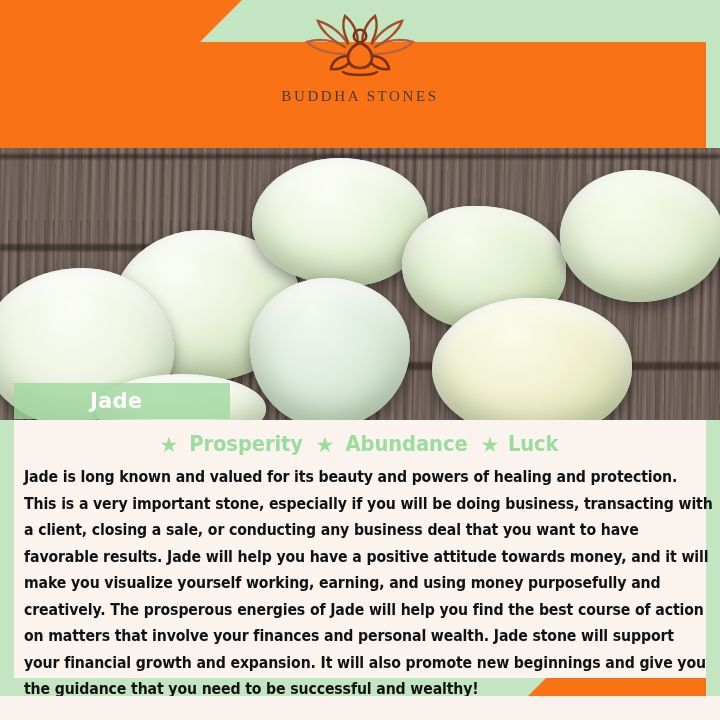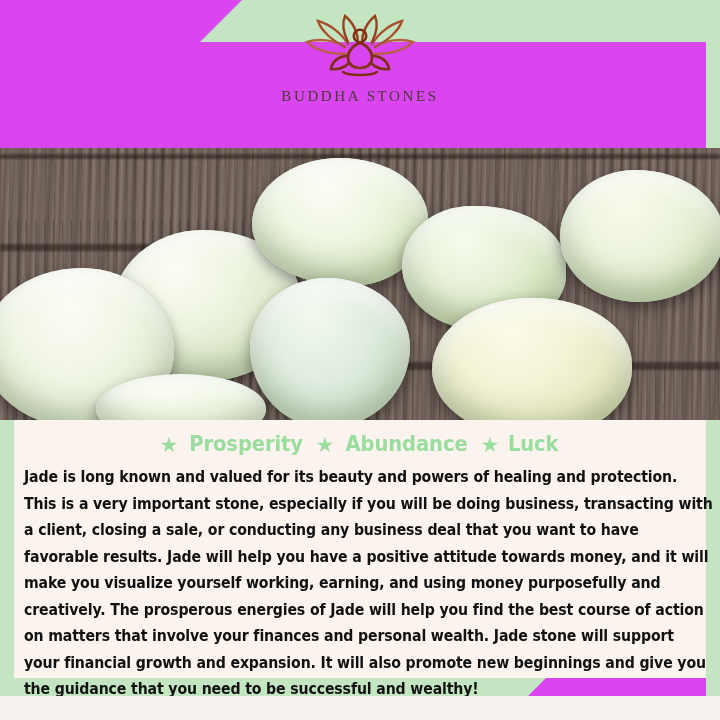--- a/index.html
+++ b/index.html
@@ -12,21 +12,21 @@
     height: 720px;
     overflow: hidden;
     font-family: "Liberation Sans", sans-serif;
     background: #f7f2ed;
   }
 
   #page {
     position: relative;
     width: 720px;
     height: 696px;
-    background: #d946ef;
+    background: #f97316;
     overflow: hidden;
   }
 
   
   .band {
     position: absolute;
     background: #c3e5c1;
   }
   .band-top {
     top: 0;
@@ -276,20 +276,23 @@
                 background: radial-gradient(ellipse at 40% 22%, #f3f9ef 0%, #e2eee1 38%, #cfe1cd 70%, #b6cdb4 100%);"></div>
     <div class="stone" style="left:-18px; top:120px; width:192px; height:160px; border-radius:52% 48% 48% 52%/50% 52% 48% 50%;
                 background: radial-gradient(ellipse at 46% 24%, #fbfdf6 0%, #f1f6e6 38%, #e0ead0 70%, #cbdcb7 100%);"></div>
     <div class="stone" style="left:432px; top:150px; width:200px; height:140px; border-radius:50% 50% 48% 52%/52% 48% 50% 50%;
                 background: radial-gradient(ellipse at 40% 26%, #fbfbe8 0%, #f2f2d4 38%, #e2e4bb 70%, #cdd2a2 100%);"></div>
     <div class="stone" style="left:560px; top:22px; width:164px; height:132px; border-radius:46% 54% 52% 48%/50% 50% 50% 50%;
                 background: radial-gradient(ellipse at 40% 26%, #f8fbeb 0%, #ecf3dc 38%, #d9e6c2 70%, #c2d4ab 100%);"></div>
     <div class="stone" style="left:96px; top:226px; width:170px; height:70px; border-radius:50%;
                 background: radial-gradient(ellipse at 42% 24%, #f9fcf0 0%, #edf4e0 40%, #d9e7c4 100%);"></div>
 
+    <div class="jade-bar" style="top:235px; left:14px;">
+      <span class="jade-label">Jade</span>
+    </div>
   </div>
 
   <div class="content">
 
     <div class="benefits">
       <span class="benefit">
         <span class="benefit-star">★</span>
         <span class="benefit-label">Prosperity</span>
       </span>
       <span class="benefit">

